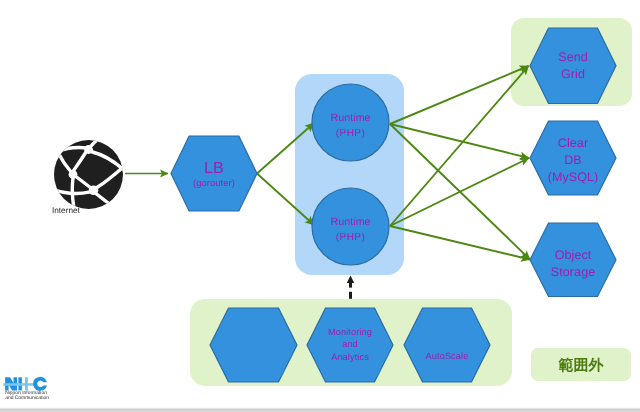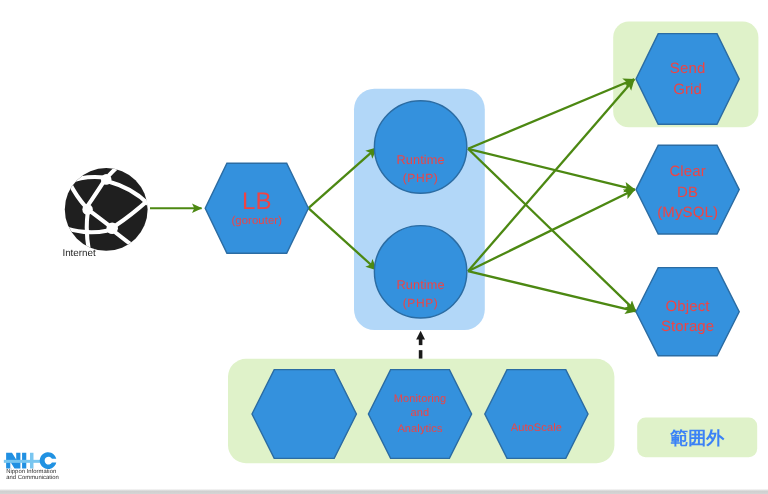--- a/index.html
+++ b/index.html
@@ -1,26 +1,26 @@
 <!DOCTYPE html>
 <html><head>
 <meta charset="utf-8">
 <style>
   html,body{margin:0;padding:0;}
   body{width:640px;height:412px;background:#ffffff;font-family:"Liberation Sans",sans-serif;overflow:hidden;position:relative;-webkit-font-smoothing:antialiased;text-rendering:geometricPrecision;}
   #stage{position:absolute;left:0;top:0;width:640px;height:412px;}
   svg.layer{position:absolute;left:0;top:0;width:640px;height:412px;}
   .bottombar{position:absolute;left:0;top:406px;width:640px;height:6px;background:linear-gradient(to bottom,#ffffff 0%,#ffffff 22%,#cfcfcf 55%,#d6d6d6 100%);}
-  .lbl{position:absolute;transform:translateZ(0);text-align:center;color:#ef4444;font-size:12.5px;line-height:17px;letter-spacing:0.1px;}
-  .lbl .big{font-size:20px;margin-top:47px;}
+  .lbl{position:absolute;transform:translateZ(0);text-align:center;color:#a21caf;font-size:12.5px;line-height:17px;letter-spacing:0.1px;}
+  .lbl .big{font-size:16px;margin-top:47px;}
   .lbl .small{font-size:9.4px;}
-  .lbl.rt{font-size:10.6px;line-height:14.5px;margin-top:16px;}
+  .lbl.rt{font-size:10.6px;line-height:14.5px;}
   .lbl.rt .p{font-size:10px;letter-spacing:0.5px;}
   .lbl.sm{font-size:9.2px;line-height:12.6px;}
-  .oos{position:absolute;transform:translateZ(0);left:531px;top:350px;width:100px;height:33px;display:flex;align-items:center;justify-content:center;color:#3b82f6;font-size:15px;font-weight:bold;}
+  .oos{position:absolute;transform:translateZ(0);left:531px;top:350px;width:100px;height:33px;display:flex;align-items:center;justify-content:center;color:#4d7c0f;font-size:15px;font-weight:bold;}
   .inet-label{position:absolute;transform:translateZ(0);left:52px;top:206px;width:70px;text-align:left;font-size:8.2px;color:#1f1f1f;}
   .logo-sub{position:absolute;left:5.2px;top:390.8px;font-size:4.9px;line-height:5.5px;color:#2b2b2b;letter-spacing:0.02px;white-space:nowrap;transform:translateZ(0);}
 </style>
 </head>
 <body>
 
 <div id="stage">
   <svg class="layer" viewBox="0 0 640 412">
     <defs>
       <marker id="ah" markerWidth="5.4" markerHeight="5.4" refX="4.7" refY="2.7" orient="auto" markerUnits="strokeWidth">

